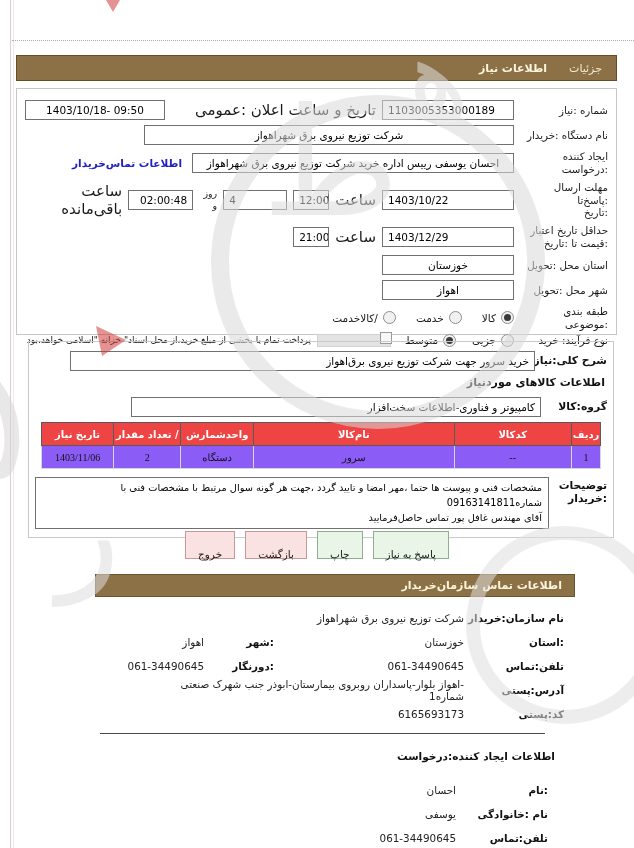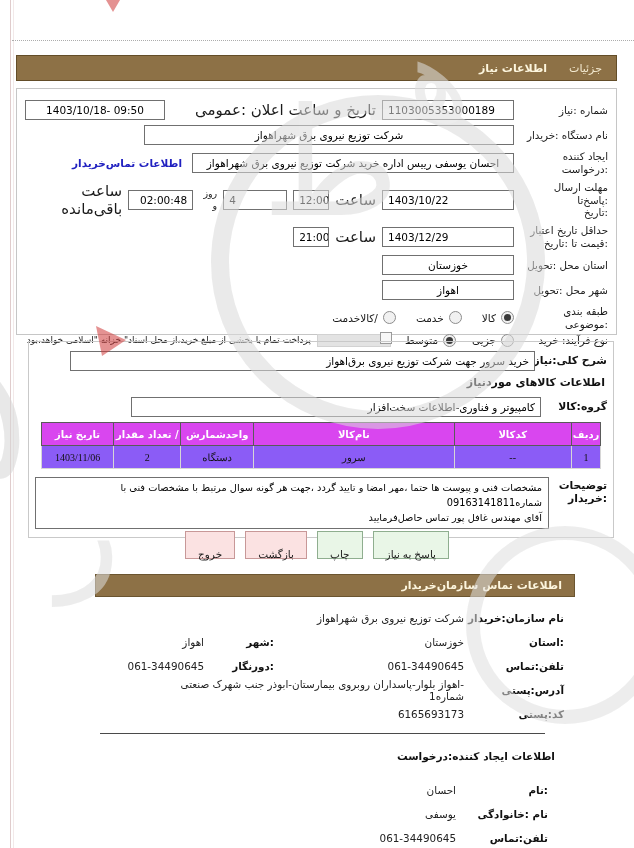--- a/index.html
+++ b/index.html
@@ -44,21 +44,21 @@
   .strip{width:72px;height:11px;background:#e3e3e3;border:1px solid #d2d2d2;position:relative;flex:none;}
   .cb{position:absolute;right:-2px;top:-3px;width:12px;height:12px;background:#f7f7f7;border:1px solid #9a9a9a;box-sizing:border-box;}
   .treasury{font-size:9px;white-space:nowrap;color:#1a1a1a;}
 
   .blabel{font-weight:bold;font-size:10.8px;color:#111;text-align:right;line-height:1.25;white-space:nowrap;}
   .sec-header{font-weight:bold;font-size:11px;color:#111;text-align:right;margin:4px 2px 8px;}
   .sum-box{width:465px;flex:none;text-align:right;}
   .grp-box{width:410px;flex:none;text-align:right;}
 
   table.items{border-collapse:collapse;width:98%;margin:4px auto 8px;font-size:10px;}
-  table.items th{background:#d946ef;color:#fff;font-weight:bold;height:20px;border:1px solid #5a5a5a;text-align:center;}
+  table.items th{background:#ef4444;color:#fff;font-weight:bold;height:20px;border:1px solid #5a5a5a;text-align:center;}
   table.items td{background:#8b5cf6;color:#111;height:20px;border:1px solid #d6d6d6;text-align:center;font-family:Liberation Serif, serif;}
 
   .notes-row{display:flex;gap:6px;align-items:flex-start;}
   .notes-box{flex:1;border:1px solid #707070;background:#fff;min-height:36px;font-size:9.8px;line-height:1.55;
              padding:2px 6px;text-align:right;}
 
   .btnrow{position:absolute;top:531px;left:0;right:0;display:flex;justify-content:center;align-items:center;gap:10px;z-index:10;}
   .btn{height:20px;line-height:18px;font-size:10.5px;padding:13px 12px;border:1px solid #8fae8f;background:#e9f6e7;
        color:#1c1c1c;cursor:pointer;box-sizing:border-box;white-space:nowrap;}
   .btn.pink{background:#fbe2e2;border-color:#c89898;}

